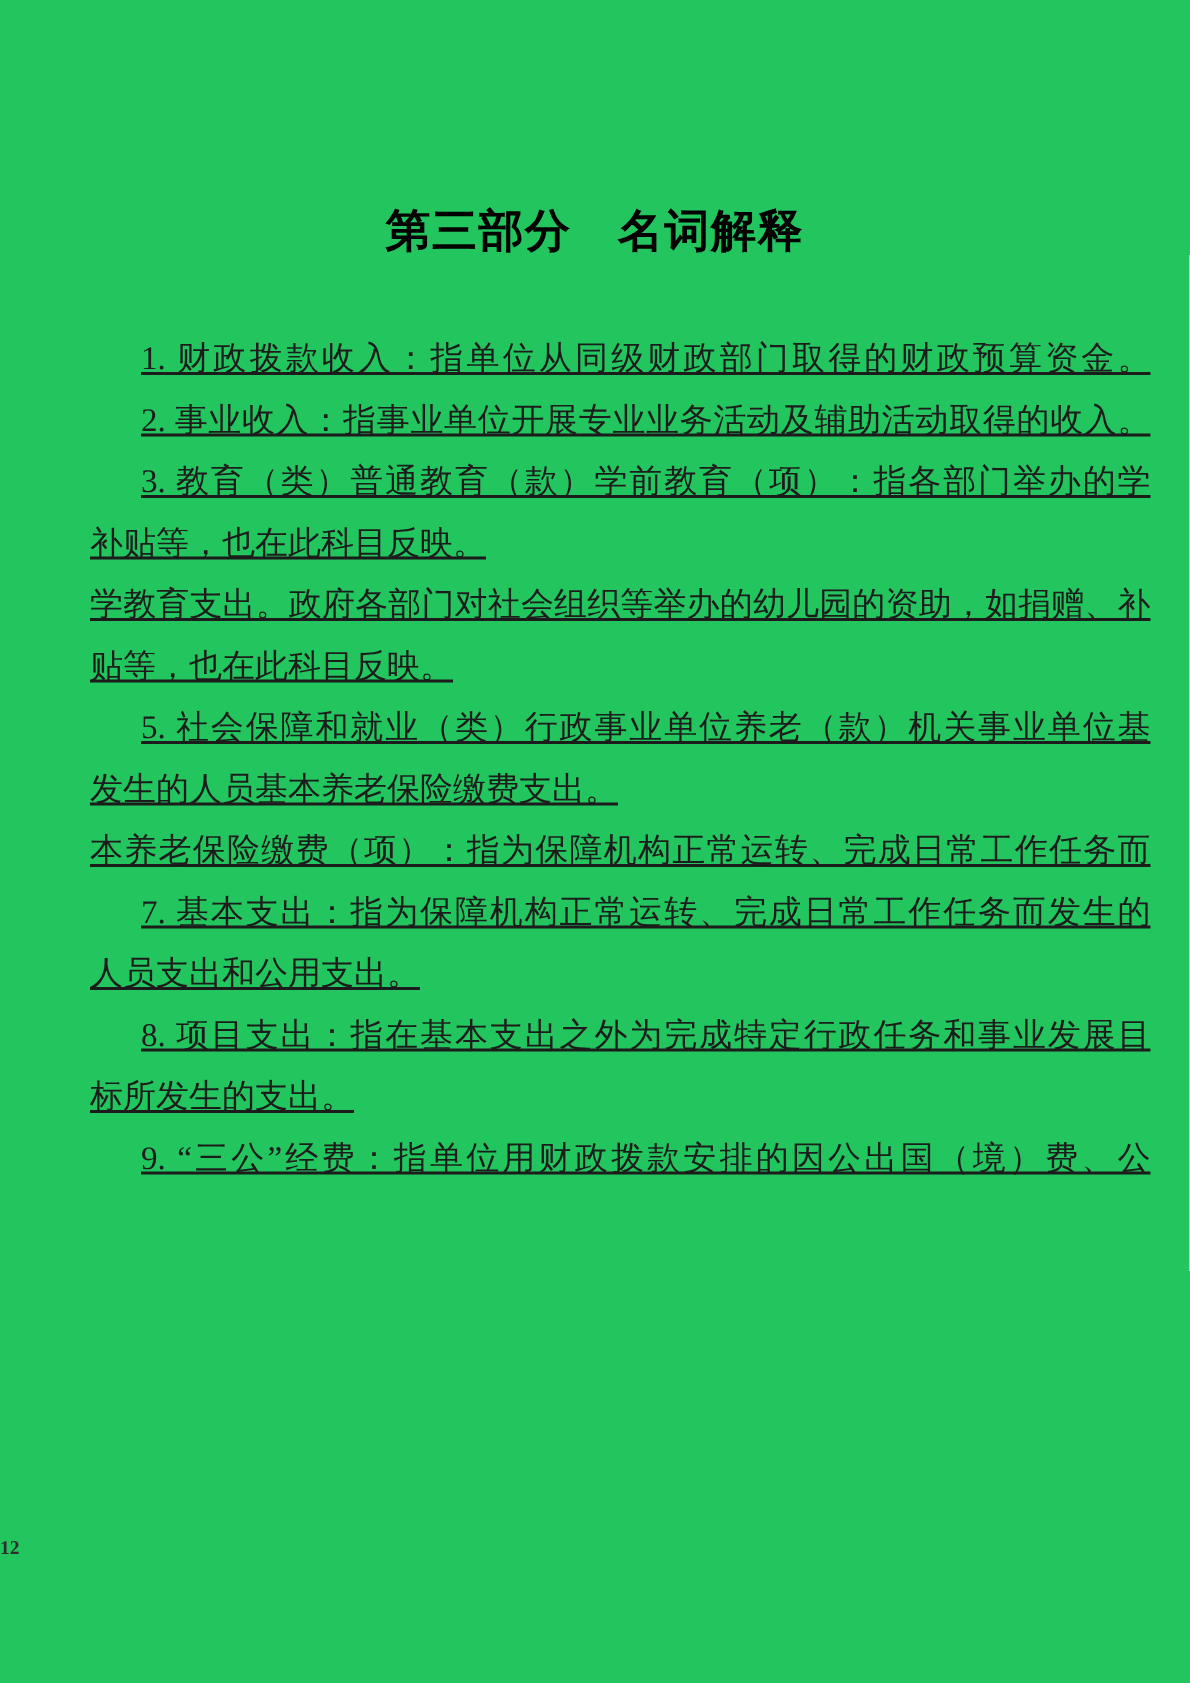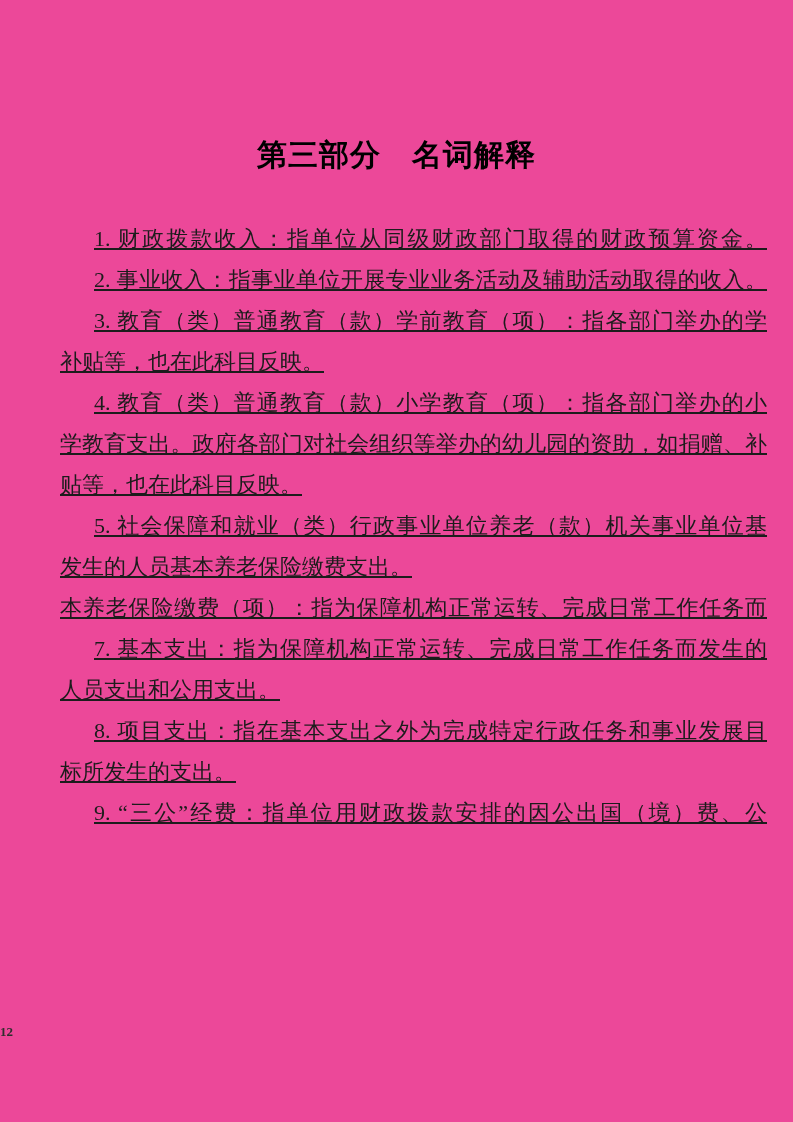--- a/index.html
+++ b/index.html
@@ -1,20 +1,20 @@
 <!DOCTYPE html>
 <html><head>
 <meta charset="utf-8">
 <style>
   html, body { margin: 0; padding: 0; background: #ffffff; }
   .page {
     position: relative;
     width: 793px;
     height: 1122px;
-    background: #ec4899;
+    background: #22c55e;
     color: #1c1c1c;
     font-family: "Liberation Serif", serif;
     overflow: hidden;
   }
   .doc-title {
     margin: 133px 0 0 0;
     text-align: center;
     font-family: "Liberation Sans", sans-serif;
     font-weight: bold;
     font-size: 30px;
@@ -63,21 +63,20 @@
     <section class="glossary-item">
       <div class="line first">2. 事业收入：指事业单位开展专业业务活动及辅助活动取得的收入。</div>
     </section>
 
     <section class="glossary-item">
       <div class="line first">3. 教育（类）普通教育（款）学前教育（项）：指各部门举办的学</div>
       <div class="line last">补贴等，也在此科目反映。</div>
     </section>
 
     <section class="glossary-item">
-      <div class="line first">4. 教育（类）普通教育（款）小学教育（项）：指各部门举办的小</div>
       <div class="line">学教育支出。政府各部门对社会组织等举办的幼儿园的资助，如捐赠、补</div>
       <div class="line last">贴等，也在此科目反映。</div>
     </section>
 
     <section class="glossary-item">
       <div class="line first">5. 社会保障和就业（类）行政事业单位养老（款）机关事业单位基</div>
       <div class="line last">发生的人员基本养老保险缴费支出。</div>
       <div class="line">本养老保险缴费（项）：指为保障机构正常运转、完成日常工作任务而</div>
     </section>
 

